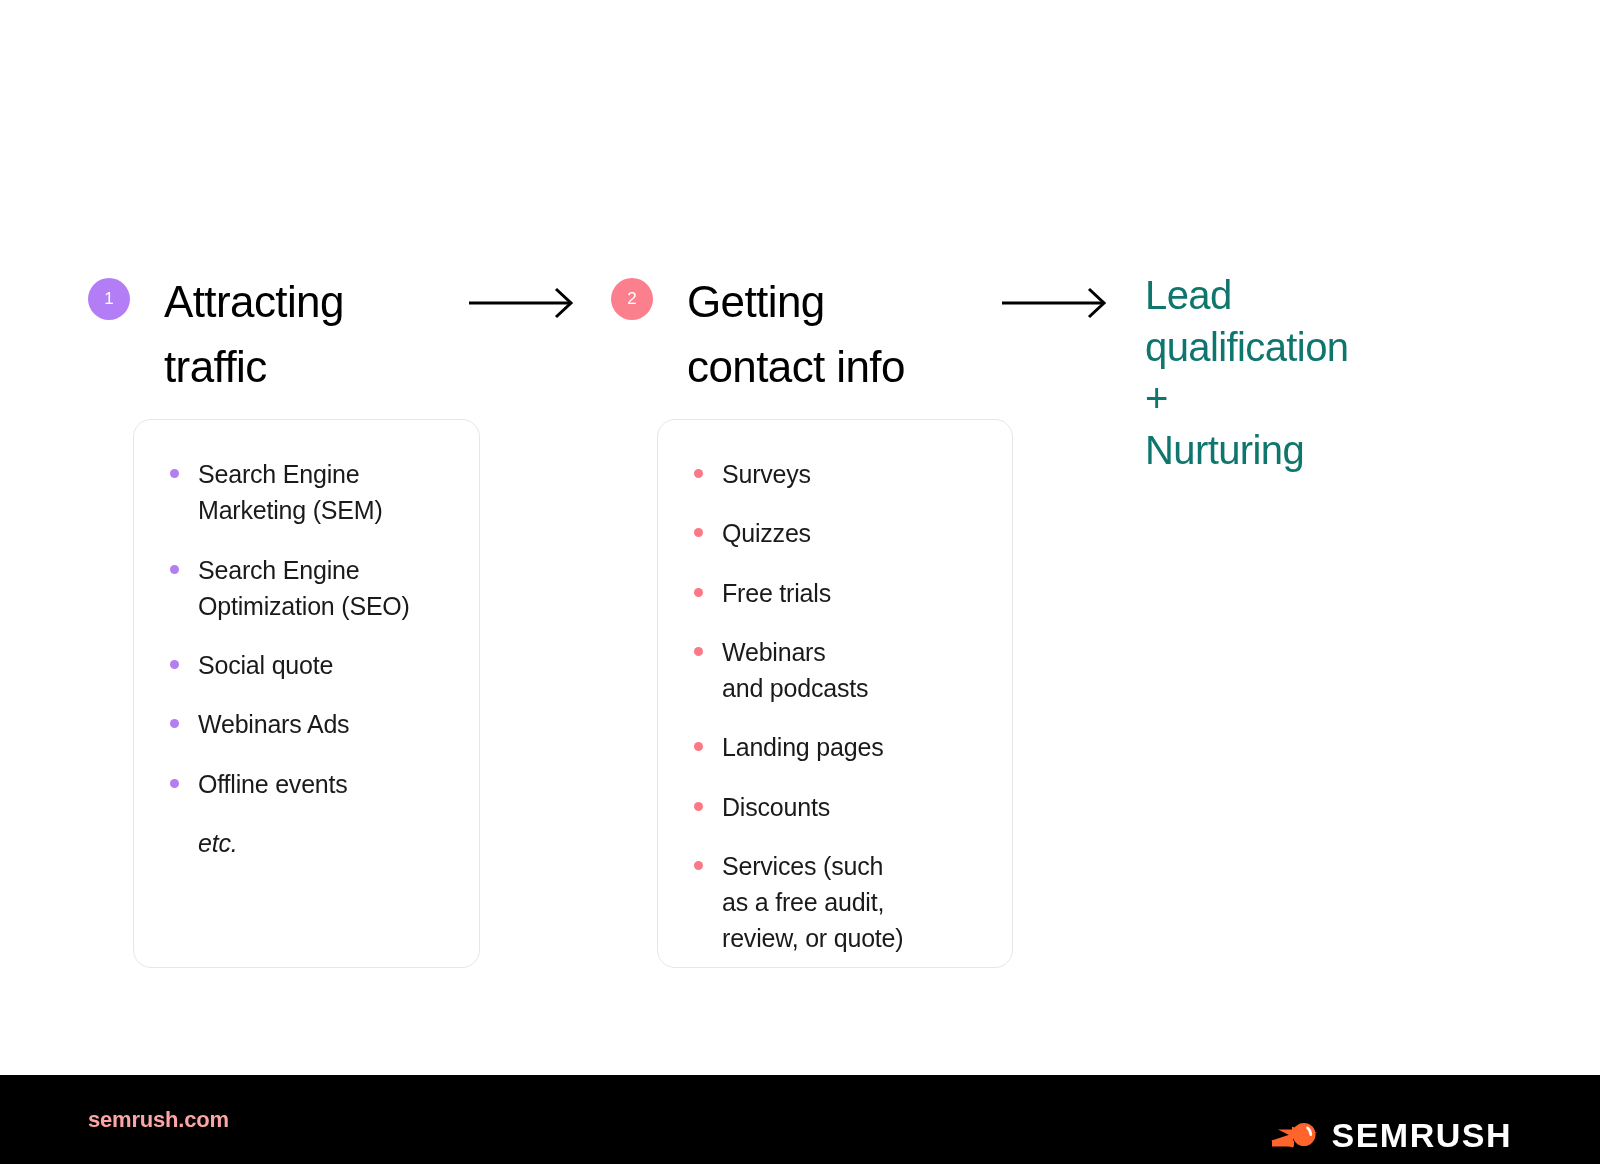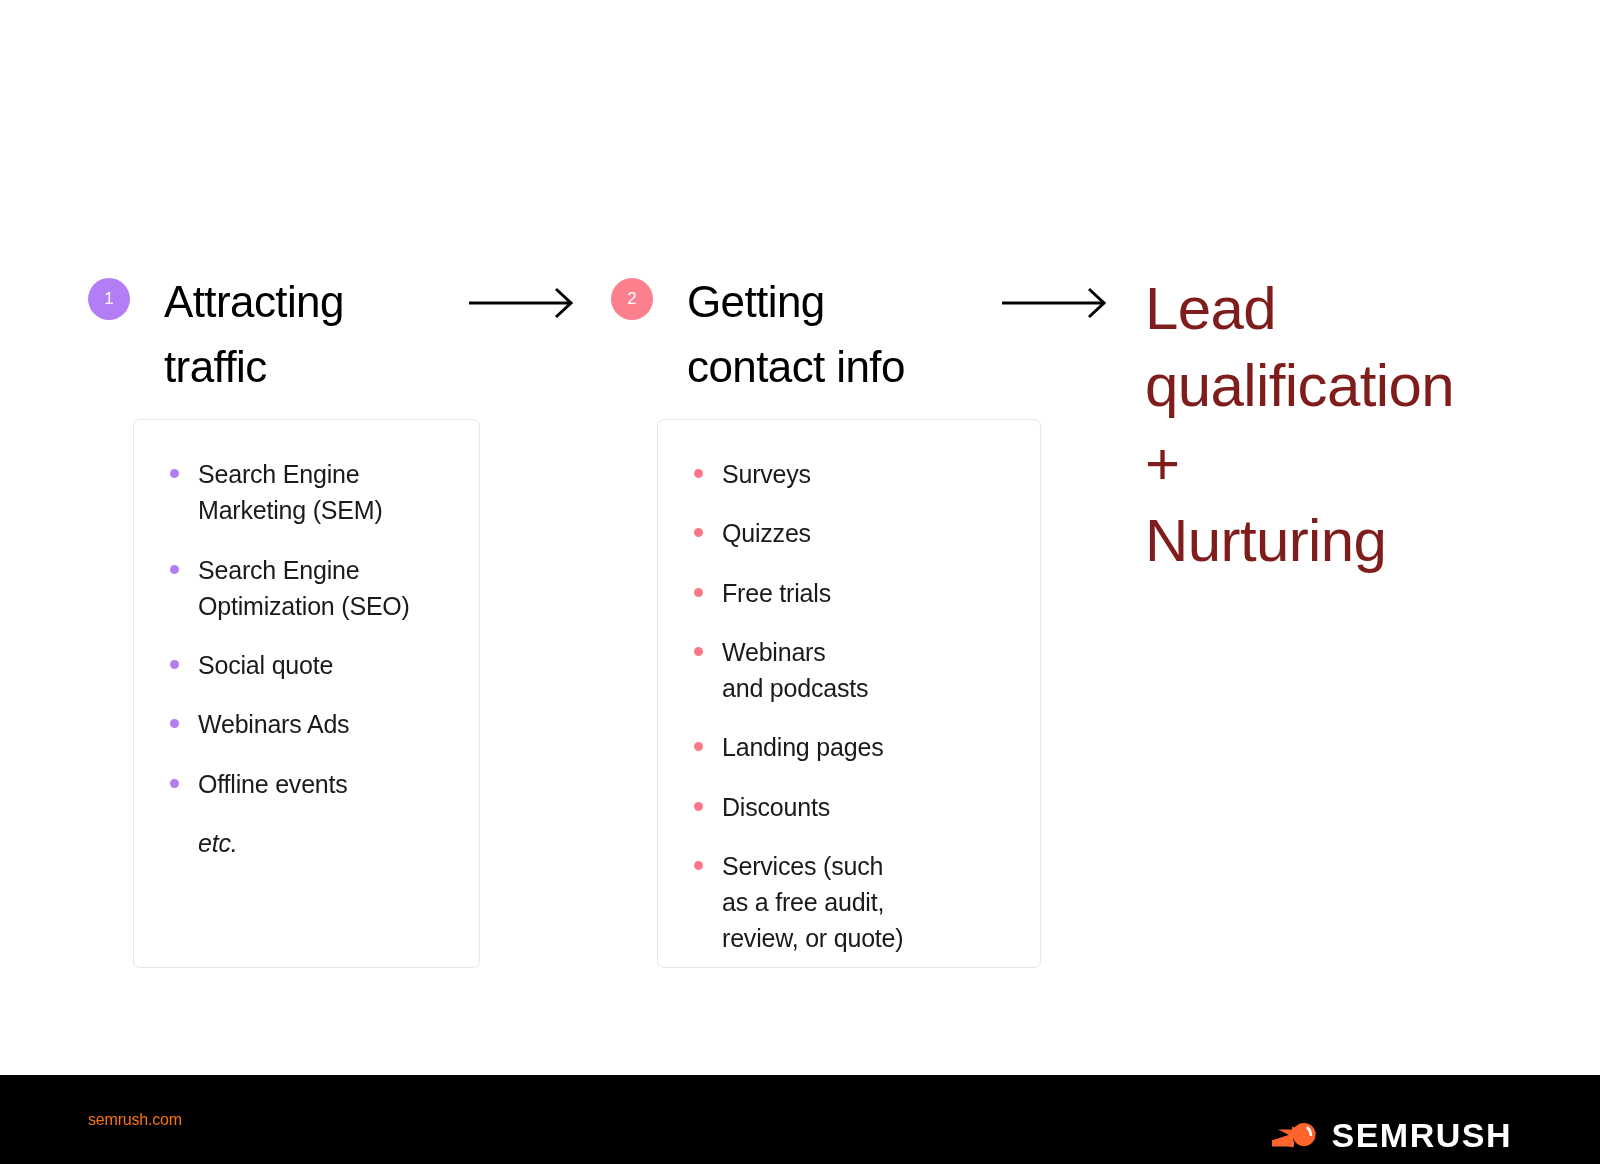--- a/index.html
+++ b/index.html
@@ -66,48 +66,48 @@
 
   
   #col1-head { left: 88px; top: 270px; }
   
   #col2-head { left: 611px; top: 270px; }
   
   #col3-head {
     position: absolute;
     left: 1145px;
     top: 270px;
-    font-size: 60px;
+    font-size: 40px;
     font-weight: 400;
-    color: #7f1d1d;
+    color: #0f766e;
     line-height: 1.29;
     letter-spacing: -0.6px;
     white-space: pre-line;
     width: 420px;
   }
 
   
   .arrow {
     position: absolute;
     width: 110px;
     height: 40px;
   }
   #arrow-1 { left: 467px; top: 283px; }
   #arrow-2 { left: 1000px; top: 283px; }
 
   
   .card {
     position: absolute;
     border: 1px solid #e6e6ea;
-    border-radius: 7px;
+    border-radius: 18px;
     background: #ffffff;
     box-sizing: border-box;
   }
   #card-1 { left: 133px; top: 419px; width: 347px; height: 549px; }
-  #card-2 { left: 657px; top: 419px; width: 384px; height: 549px; }
+  #card-2 { left: 657px; top: 419px; width: 356px; height: 549px; }
 
   .card-list {
     list-style: none;
     margin: 0;
     padding: 36px 18px 0 36px;
   }
   .card-list li {
     position: relative;
     font-size: 25px;
     line-height: 1.45;
@@ -137,23 +137,23 @@
     width: 1600px;
     height: 89px;
     background: #000000;
     display: flex;
     align-items: center;
     justify-content: space-between;
     box-sizing: border-box;
     padding: 0 88px 0 88px;
   }
   #footer-url {
-    color: #f97316;
-    font-size: 16px;
-    font-weight: 400;
+    color: #fca5a5;
+    font-size: 22px;
+    font-weight: 700;
     letter-spacing: -0.2px;
   }
   #footer-logo {
     display: flex;
     align-items: center;
     gap: 8px;
     margin-top: 31px;
   }
   #semrush-wordmark {
     color: #ffffff;

